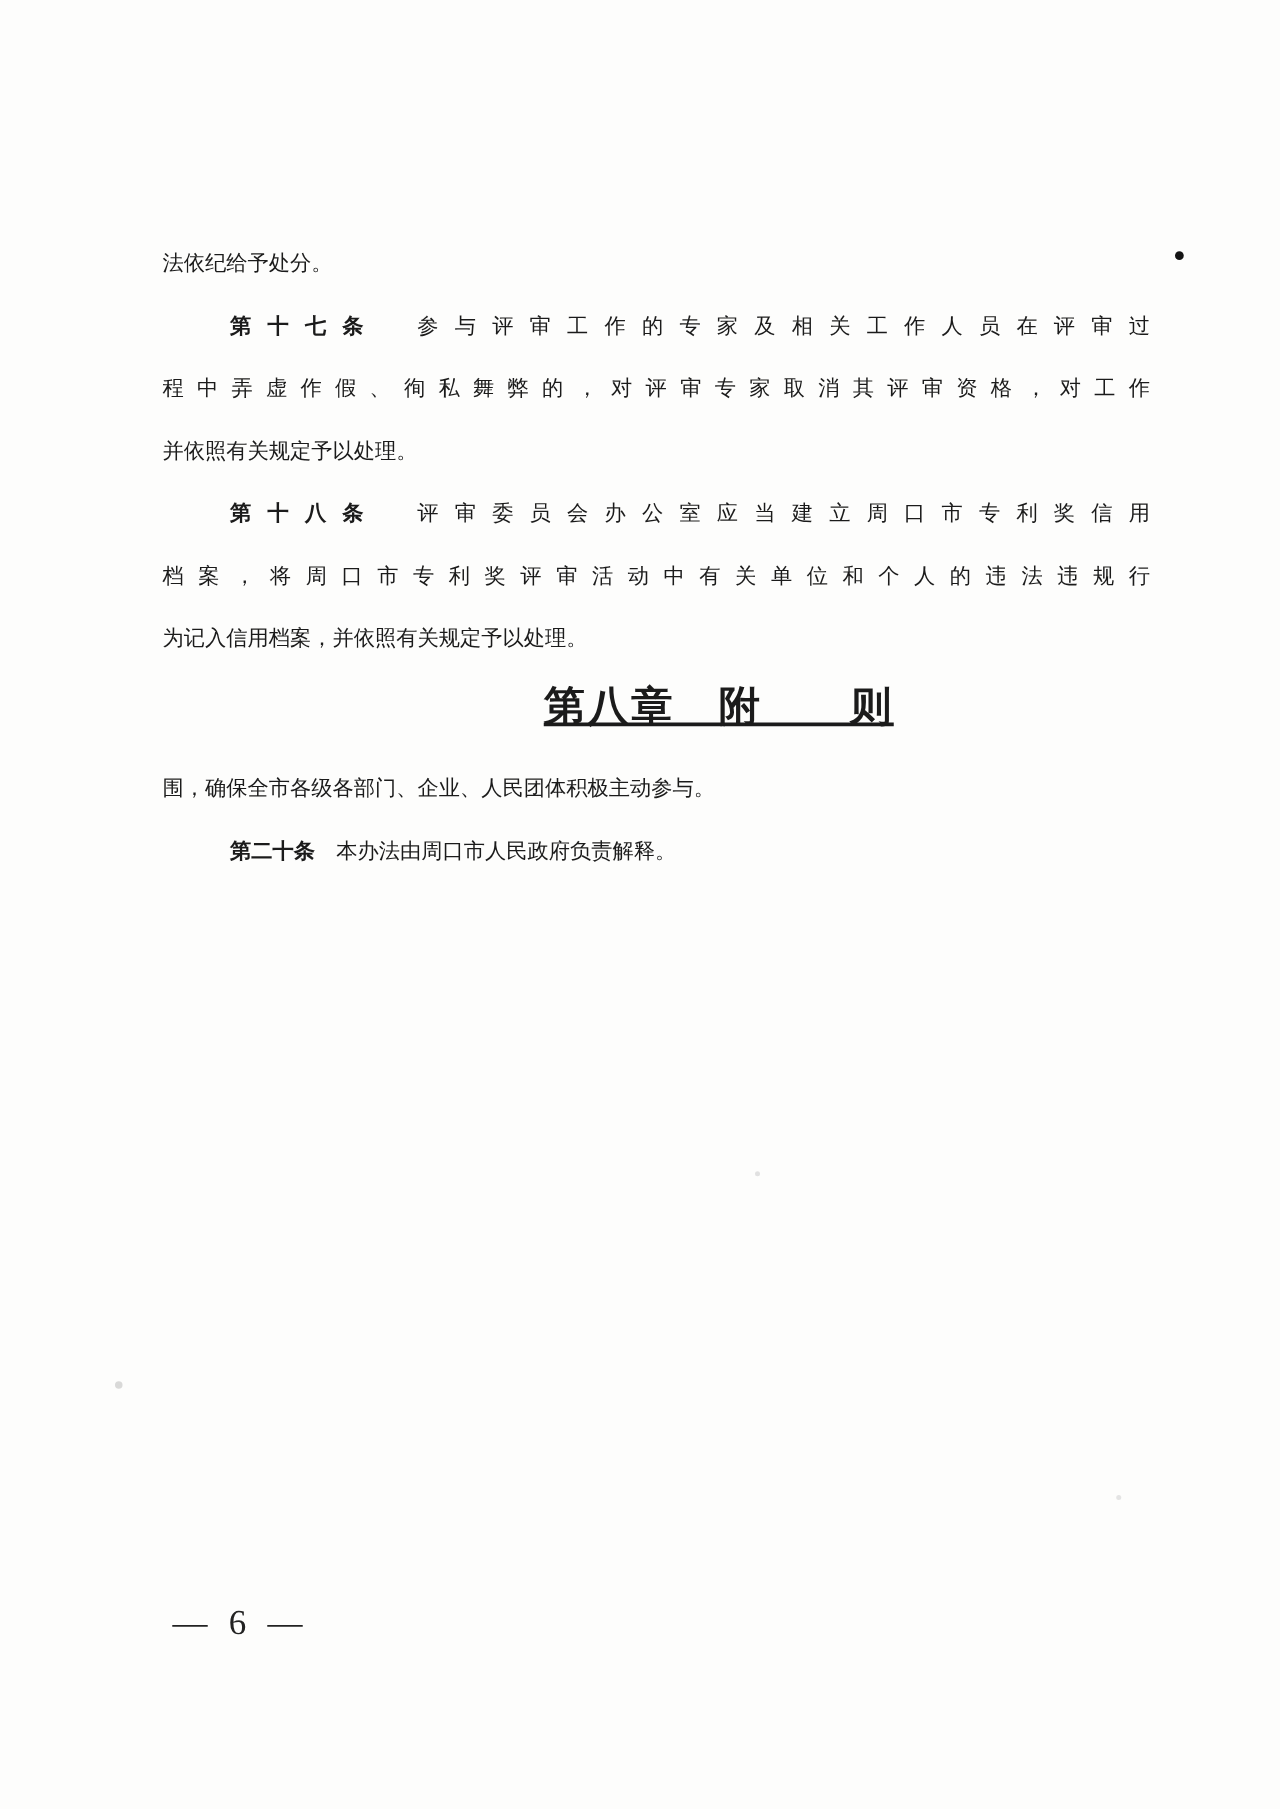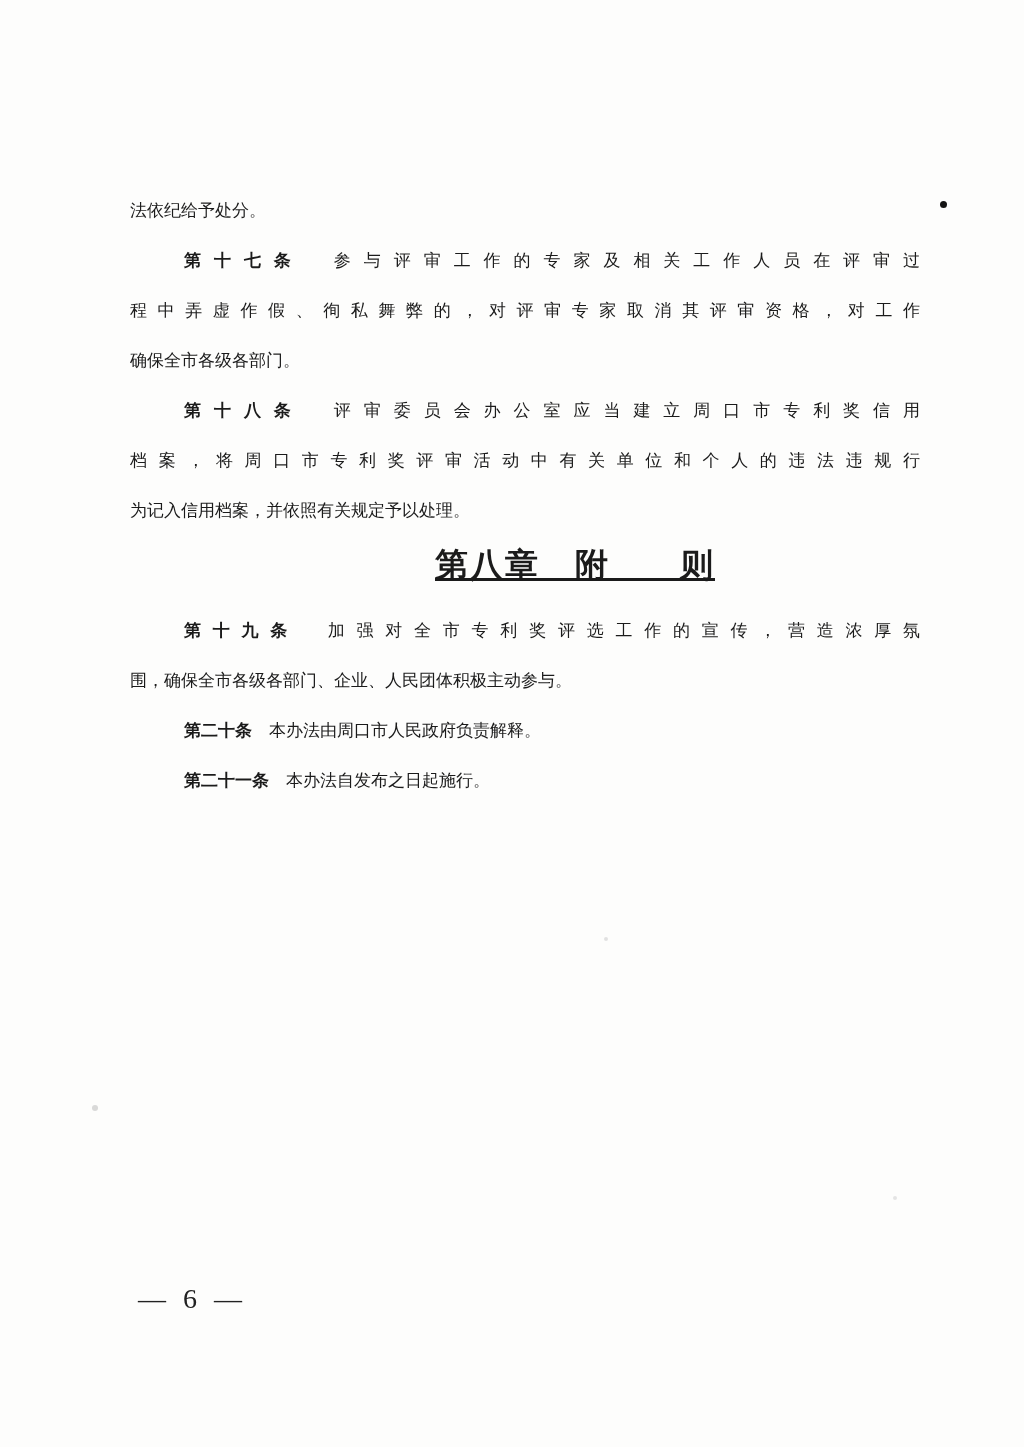--- a/index.html
+++ b/index.html
@@ -80,37 +80,35 @@
 <div class="page">
 
   <div class="text-block">
 
     <div class="line"><span>法依纪给予处分。</span></div>
 
     <div class="line indent fill"><span class="term">第十七条</span><span>　参与评审工作的专家及相关工作人员在评审过</span></div>
 
     <div class="line fill"><span>程中弄虚作假、徇私舞弊的，对评审专家取消其评审资格，对工作</span></div>
 
-    <div class="line"><span>确保全市各级各部门。</span></div>
+    <div class="line"><span>并依照有关规定予以处理。</span></div>
 
     <div class="line indent fill"><span class="term">第十八条</span><span>　评审委员会办公室应当建立周口市专利奖信用</span></div>
 
     <div class="line fill"><span>档案，将周口市专利奖评审活动中有关单位和个人的违法违规行</span></div>
 
     <div class="line"><span>为记入信用档案，并依照有关规定予以处理。</span></div>
 
     <div class="heading">第八章　附　　则</div>
 
-    <div class="line indent fill"><span class="term">第十九条</span><span>　加强对全市专利奖评选工作的宣传，营造浓厚氛</span></div>
 
     <div class="line"><span>围，确保全市各级各部门、企业、人民团体积极主动参与。</span></div>
 
     <div class="line indent"><span class="term">第二十条</span><span>　本办法由周口市人民政府负责解释。</span></div>
 
-    <div class="line indent"><span class="term">第二十一条</span><span>　本办法自发布之日起施行。</span></div>
 
 
   </div>
 
   <div class="page-number">— 6 —</div>
 
   <div class="ink-dot"></div>
   <div class="speck speck-a"></div>
   <div class="speck speck-b"></div>
   <div class="speck speck-c"></div>

